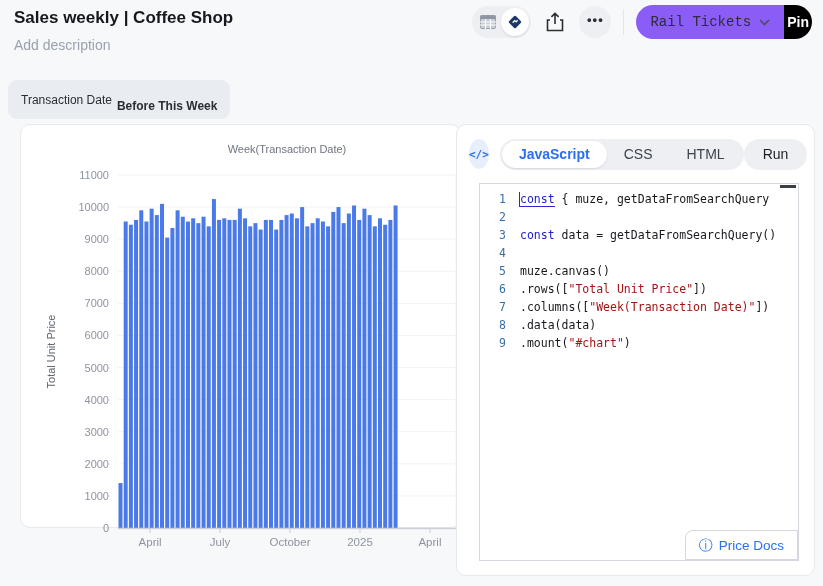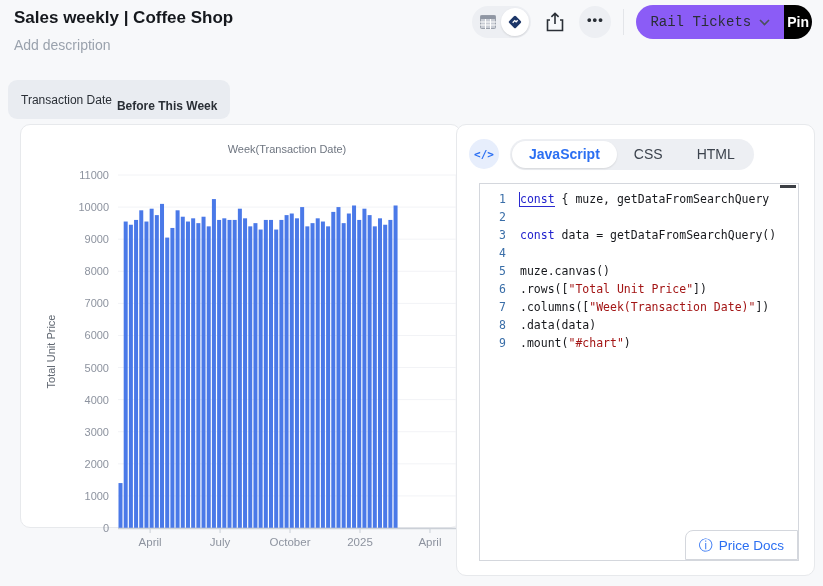--- a/index.html
+++ b/index.html
@@ -197,20 +197,21 @@
 </div>
 
 <div class="panel right">
   <div class="editor-header">
     <span class="code-circle">&lt;/&gt;</span>
     <div class="tab-group">
       <span class="tab active">JavaScript</span>
       <span class="tab">CSS</span>
       <span class="tab">HTML</span>
     </div>
+    <button class="run-btn">Run</button>
   </div>
 
   <div class="code-area">
     <div>
         <div class="code-line"><span class="ln">1</span><span class="lt"><span class="tok-kw tok-u">const</span><span class="tok-plain"> { muze, getDataFromSearchQuery</span></span></div>
         <div class="code-line"><span class="ln">2</span><span class="lt"></span></div>
         <div class="code-line"><span class="ln">3</span><span class="lt"><span class="tok-kw">const</span><span class="tok-plain"> data = getDataFromSearchQuery()</span></span></div>
         <div class="code-line"><span class="ln">4</span><span class="lt"></span></div>
         <div class="code-line"><span class="ln">5</span><span class="lt"><span class="tok-plain">muze.canvas()</span></span></div>
         <div class="code-line"><span class="ln">6</span><span class="lt"><span class="tok-plain">.rows([</span><span class="tok-str">"Total Unit Price"</span><span class="tok-plain">])</span></span></div>

